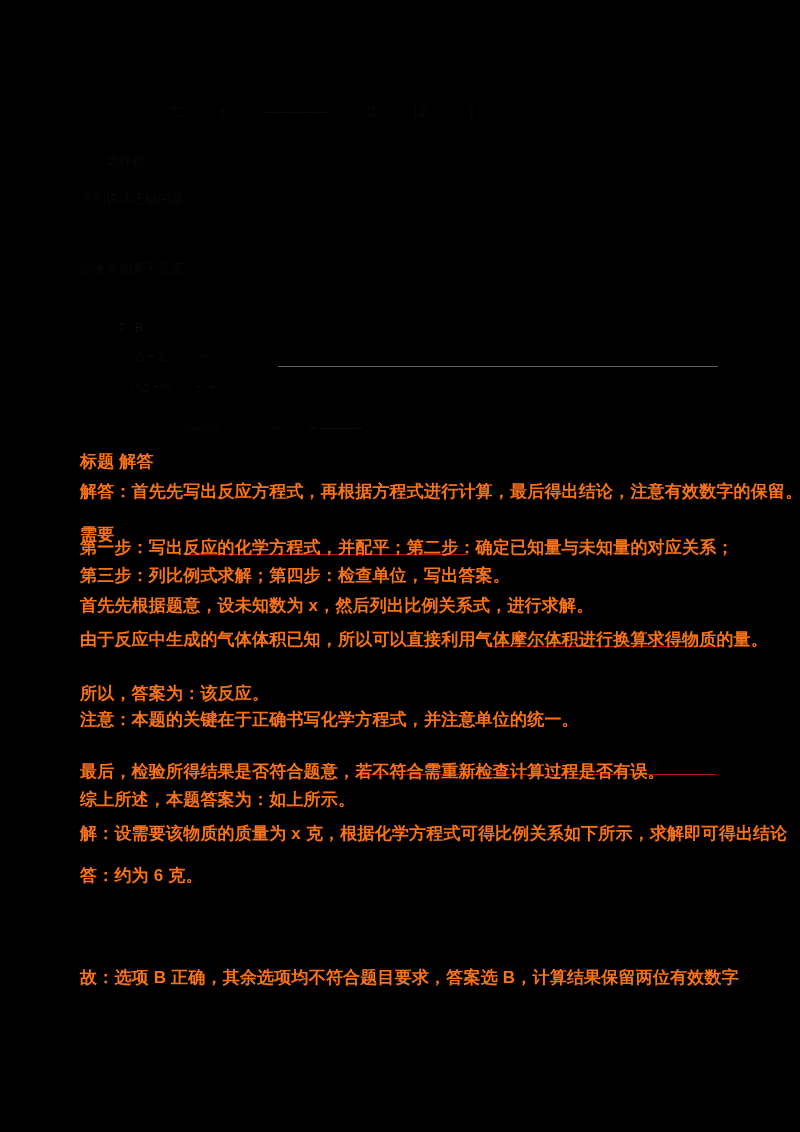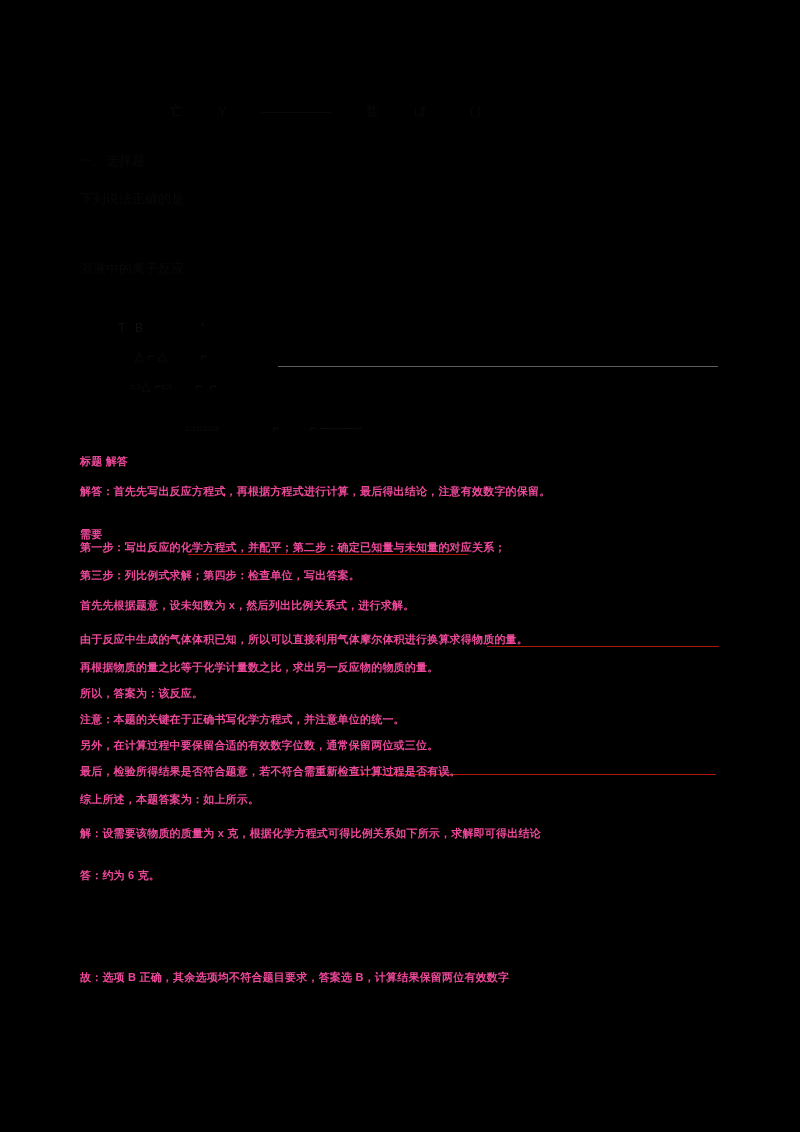--- a/index.html
+++ b/index.html
@@ -60,23 +60,23 @@
   }
   .rule.red {
     background: #c01a10;
     opacity: 0.9;
   }
 
   
   .red-line {
     position: absolute;
     left: 80px;
-    color: #ec4899;
+    color: #f97316;
     font-weight: bold;
-    font-size: 11px;
+    font-size: 17px;
     line-height: 19px;
     white-space: pre;
     letter-spacing: 0.2px;
   }
 </style>
 </head>
 <body>
 
 <div class="page">
 
@@ -103,23 +103,21 @@
   <div class="rule red" style="top:646px; left:487px; width:232px;"></div>
   <div class="rule red" style="top:774px; left:356px; width:360px;"></div>
 
   <div class="red-line" style="top:452px;">标题 解答</div>
   <div class="red-line" style="top:482px;">解答：首先先写出反应方程式，再根据方程式进行计算，最后得出结论，注意有效数字的保留。</div>
   <div class="red-line" style="top:525px;">需要</div>
   <div class="red-line" style="top:538px;">第一步：写出反应的化学方程式，并配平；第二步：确定已知量与未知量的对应关系；</div>
   <div class="red-line" style="top:566px;">第三步：列比例式求解；第四步：检查单位，写出答案。</div>
   <div class="red-line" style="top:596px;">首先先根据题意，设未知数为 x，然后列出比例关系式，进行求解。</div>
   <div class="red-line" style="top:630px;">由于反应中生成的气体体积已知，所以可以直接利用气体摩尔体积进行换算求得物质的量。</div>
-  <div class="red-line" style="top:658px;">再根据物质的量之比等于化学计量数之比，求出另一反应物的物质的量。</div>
   <div class="red-line" style="top:684px;">所以，答案为：该反应。</div>
   <div class="red-line" style="top:710px;">注意：本题的关键在于正确书写化学方程式，并注意单位的统一。</div>
-  <div class="red-line" style="top:736px;">另外，在计算过程中要保留合适的有效数字位数，通常保留两位或三位。</div>
   <div class="red-line" style="top:762px;">最后，检验所得结果是否符合题意，若不符合需重新检查计算过程是否有误。</div>
   <div class="red-line" style="top:790px;">综上所述，本题答案为：如上所示。</div>
   <div class="red-line" style="top:824px;text-align:center;">解：设需要该物质的质量为 x 克，根据化学方程式可得比例关系如下所示，求解即可得出结论</div>
   <div class="red-line" style="top:866px;">答：约为 6 克。</div>
   <div class="red-line" style="top:968px;">故：选项 B 正确，其余选项均不符合题目要求，答案选 B，计算结果保留两位有效数字</div>
 
 </div>
 
 </body></html>

